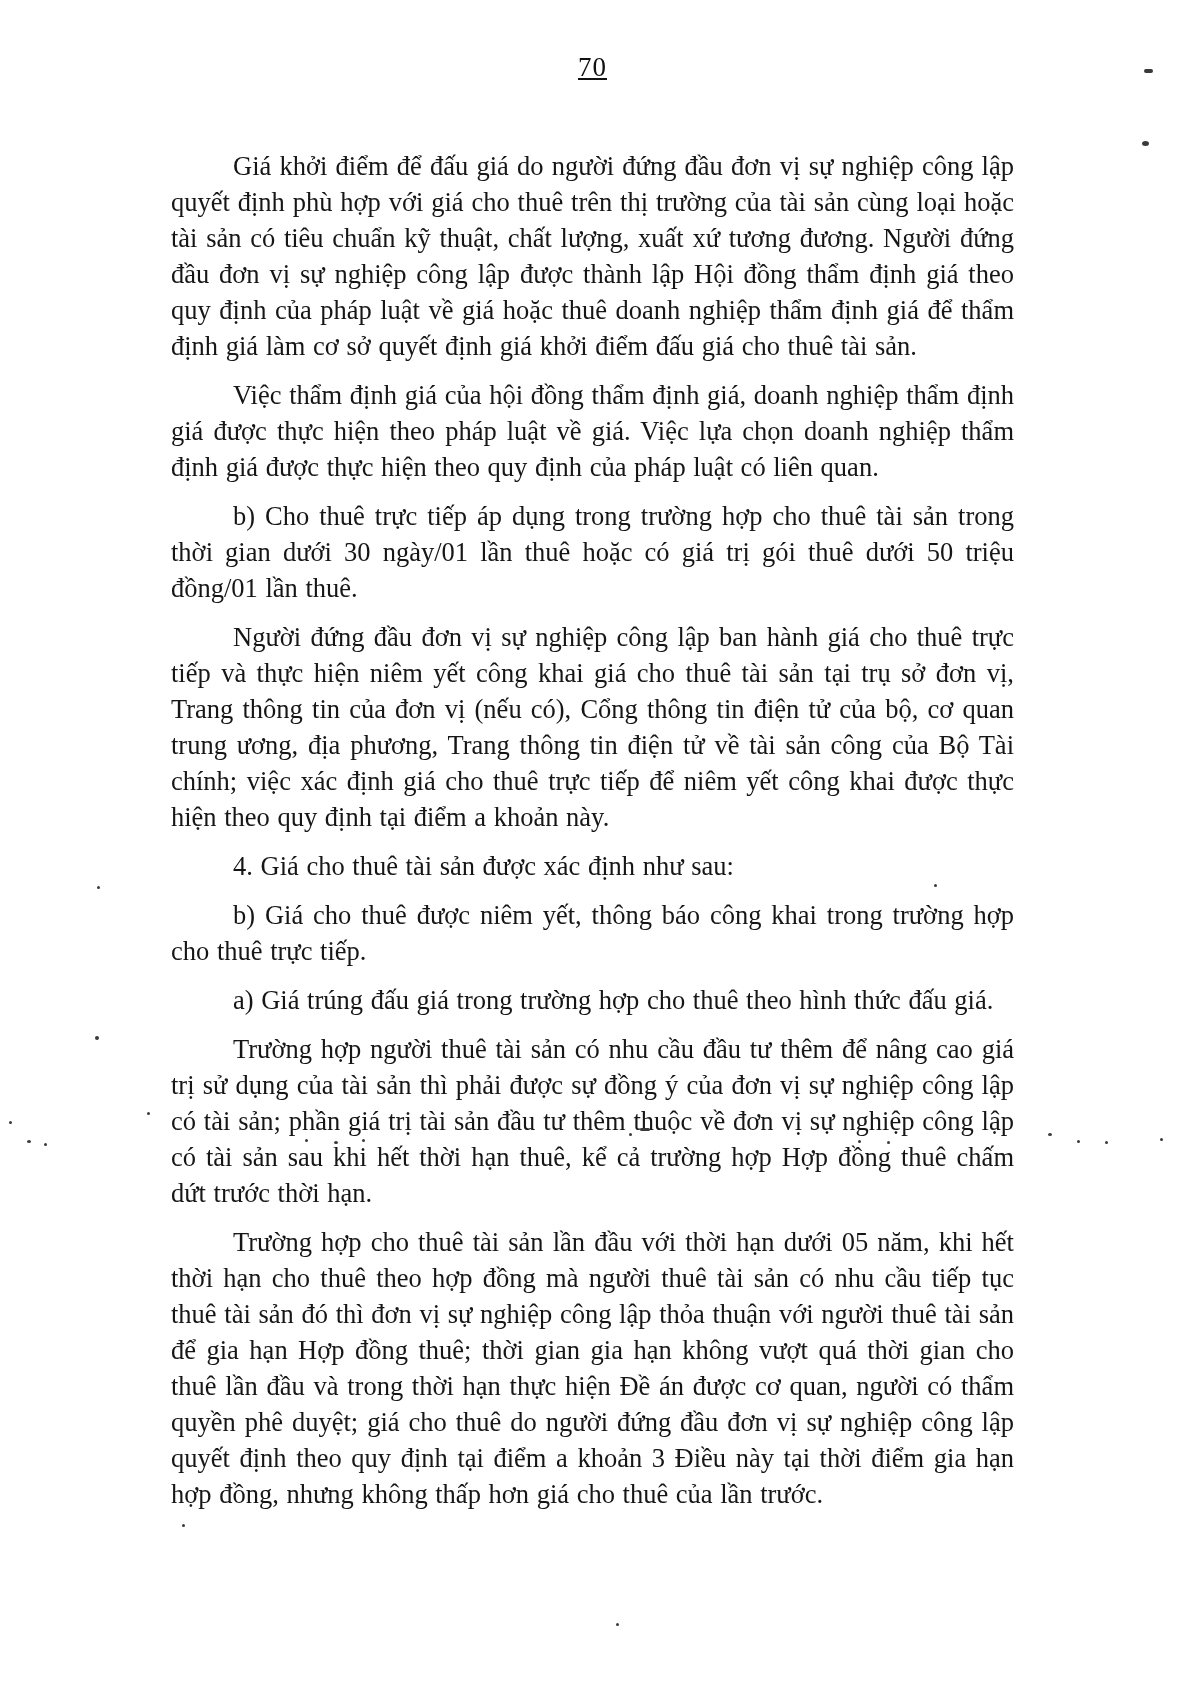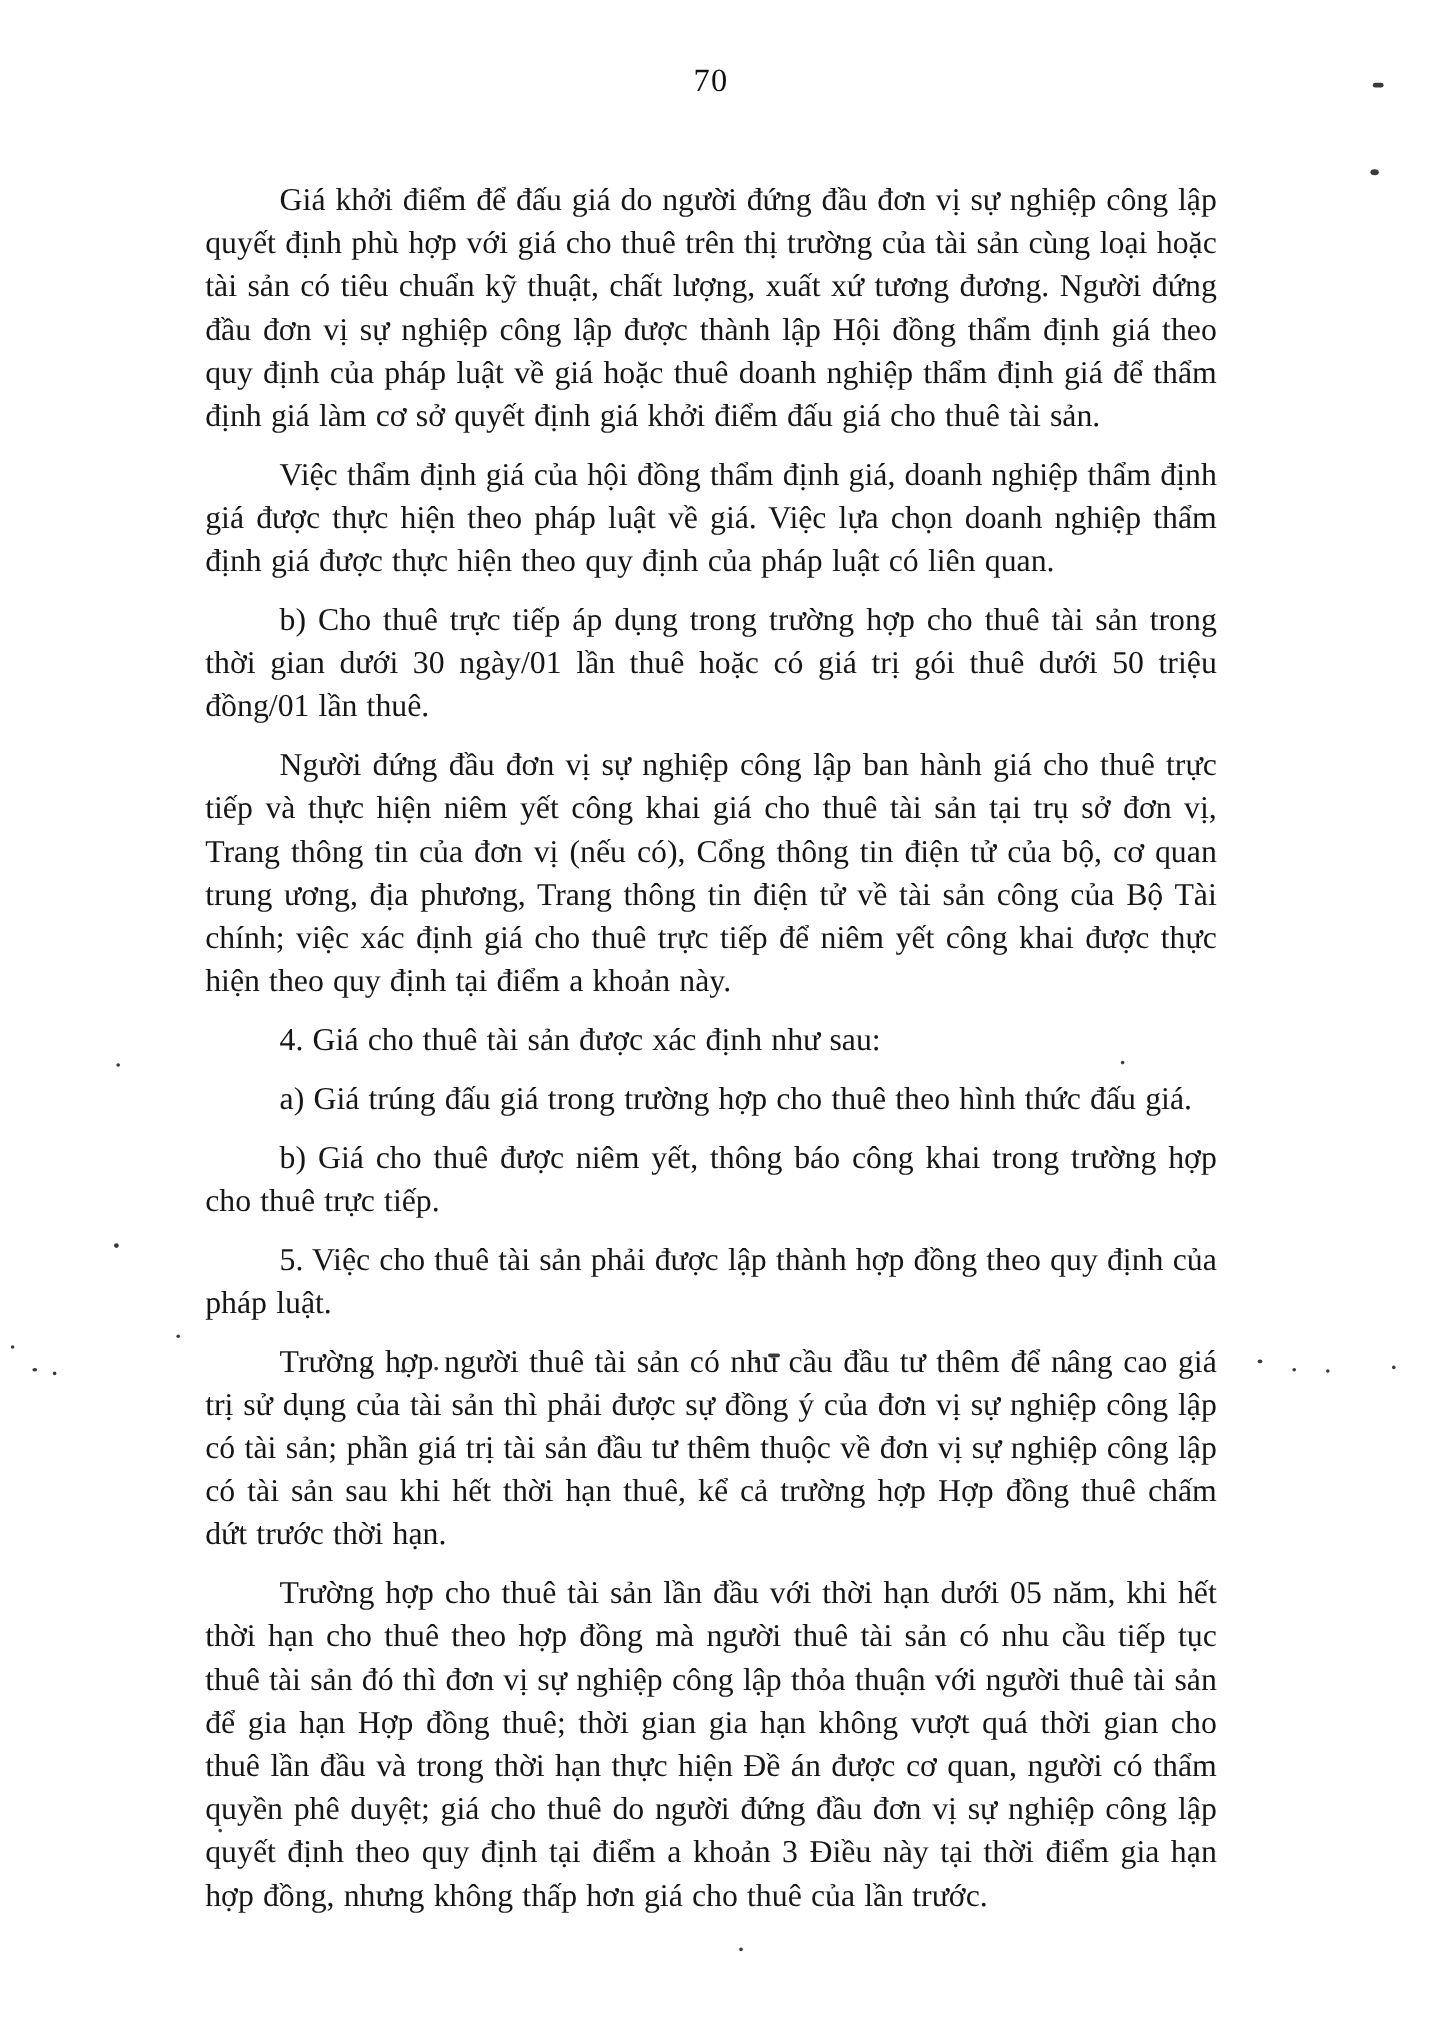--- a/index.html
+++ b/index.html
@@ -21,20 +21,21 @@
   }
   .page-number {
     position: absolute;
     top: 52px;
     left: 170px;
     width: 845px;
     text-align: center;
     font-size: 27px;
     letter-spacing: 1px;
     color: #111;
+    text-decoration: underline;
   }
   .content {
     position: absolute;
     top: 148px;
     left: 171px;
     width: 843px;
     font-size: 26.5px;
     line-height: 36px;
     text-align: justify;
   }
@@ -78,23 +79,22 @@
 <div class="page">
 
   <div class="page-number">70</div>
 
   <div class="content">
     <p>Giá khởi điểm để đấu giá do người đứng đầu đơn vị sự nghiệp công lập quyết định phù hợp với giá cho thuê trên thị trường của tài sản cùng loại hoặc tài sản có tiêu chuẩn kỹ thuật, chất lượng, xuất xứ tương đương. Người đứng đầu đơn vị sự nghiệp công lập được thành lập Hội đồng thẩm định giá theo quy định của pháp luật về giá hoặc thuê doanh nghiệp thẩm định giá để thẩm định giá làm cơ sở quyết định giá khởi điểm đấu giá cho thuê tài sản.</p>
     <p>Việc thẩm định giá của hội đồng thẩm định giá, doanh nghiệp thẩm định giá được thực hiện theo pháp luật về giá. Việc lựa chọn doanh nghiệp thẩm định giá được thực hiện theo quy định của pháp luật có liên quan.</p>
     <p>b) Cho thuê trực tiếp áp dụng trong trường hợp cho thuê tài sản trong thời gian dưới 30 ngày/01 lần thuê hoặc có giá trị gói thuê dưới 50 triệu đồng/01 lần thuê.</p>
     <p>Người đứng đầu đơn vị sự nghiệp công lập ban hành giá cho thuê trực tiếp và thực hiện niêm yết công khai giá cho thuê tài sản tại trụ sở đơn vị, Trang thông tin của đơn vị (nếu có), Cổng thông tin điện tử của bộ, cơ quan trung ương, địa phương, Trang thông tin điện tử về tài sản công của Bộ Tài chính; việc xác định giá cho thuê trực tiếp để niêm yết công khai được thực hiện theo quy định tại điểm a khoản này.</p>
     <p>4. Giá cho thuê tài sản được xác định như sau:</p>
+    <p>b) Giá cho thuê được niêm yết, thông báo công khai trong trường hợp cho thuê trực tiếp.</p>
     <p>a) Giá trúng đấu giá trong trường hợp cho thuê theo hình thức đấu giá.</p>
-    <p>b) Giá cho thuê được niêm yết, thông báo công khai trong trường hợp cho thuê trực tiếp.</p>
-    <p>5. Việc cho thuê tài sản phải được lập thành hợp đồng theo quy định của pháp luật.</p>
     <p>Trường hợp người thuê tài sản có nhu cầu đầu tư thêm để nâng cao giá trị sử dụng của tài sản thì phải được sự đồng ý của đơn vị sự nghiệp công lập có tài sản; phần giá trị tài sản đầu tư thêm thuộc về đơn vị sự nghiệp công lập có tài sản sau khi hết thời hạn thuê, kể cả trường hợp Hợp đồng thuê chấm dứt trước thời hạn.</p>
     <p>Trường hợp cho thuê tài sản lần đầu với thời hạn dưới 05 năm, khi hết thời hạn cho thuê theo hợp đồng mà người thuê tài sản có nhu cầu tiếp tục thuê tài sản đó thì đơn vị sự nghiệp công lập thỏa thuận với người thuê tài sản để gia hạn Hợp đồng thuê; thời gian gia hạn không vượt quá thời gian cho thuê lần đầu và trong thời hạn thực hiện Đề án được cơ quan, người có thẩm quyền phê duyệt; giá cho thuê do người đứng đầu đơn vị sự nghiệp công lập quyết định theo quy định tại điểm a khoản 3 Điều này tại thời điểm gia hạn hợp đồng, nhưng không thấp hơn giá cho thuê của lần trước.</p>
   </div>
 
   <div class="speck s1"></div>
   <div class="speck s2"></div>
   <div class="speck s3"></div>
   <div class="speck s4"></div>
   <div class="speck s5"></div>
   <div class="speck s6"></div>

